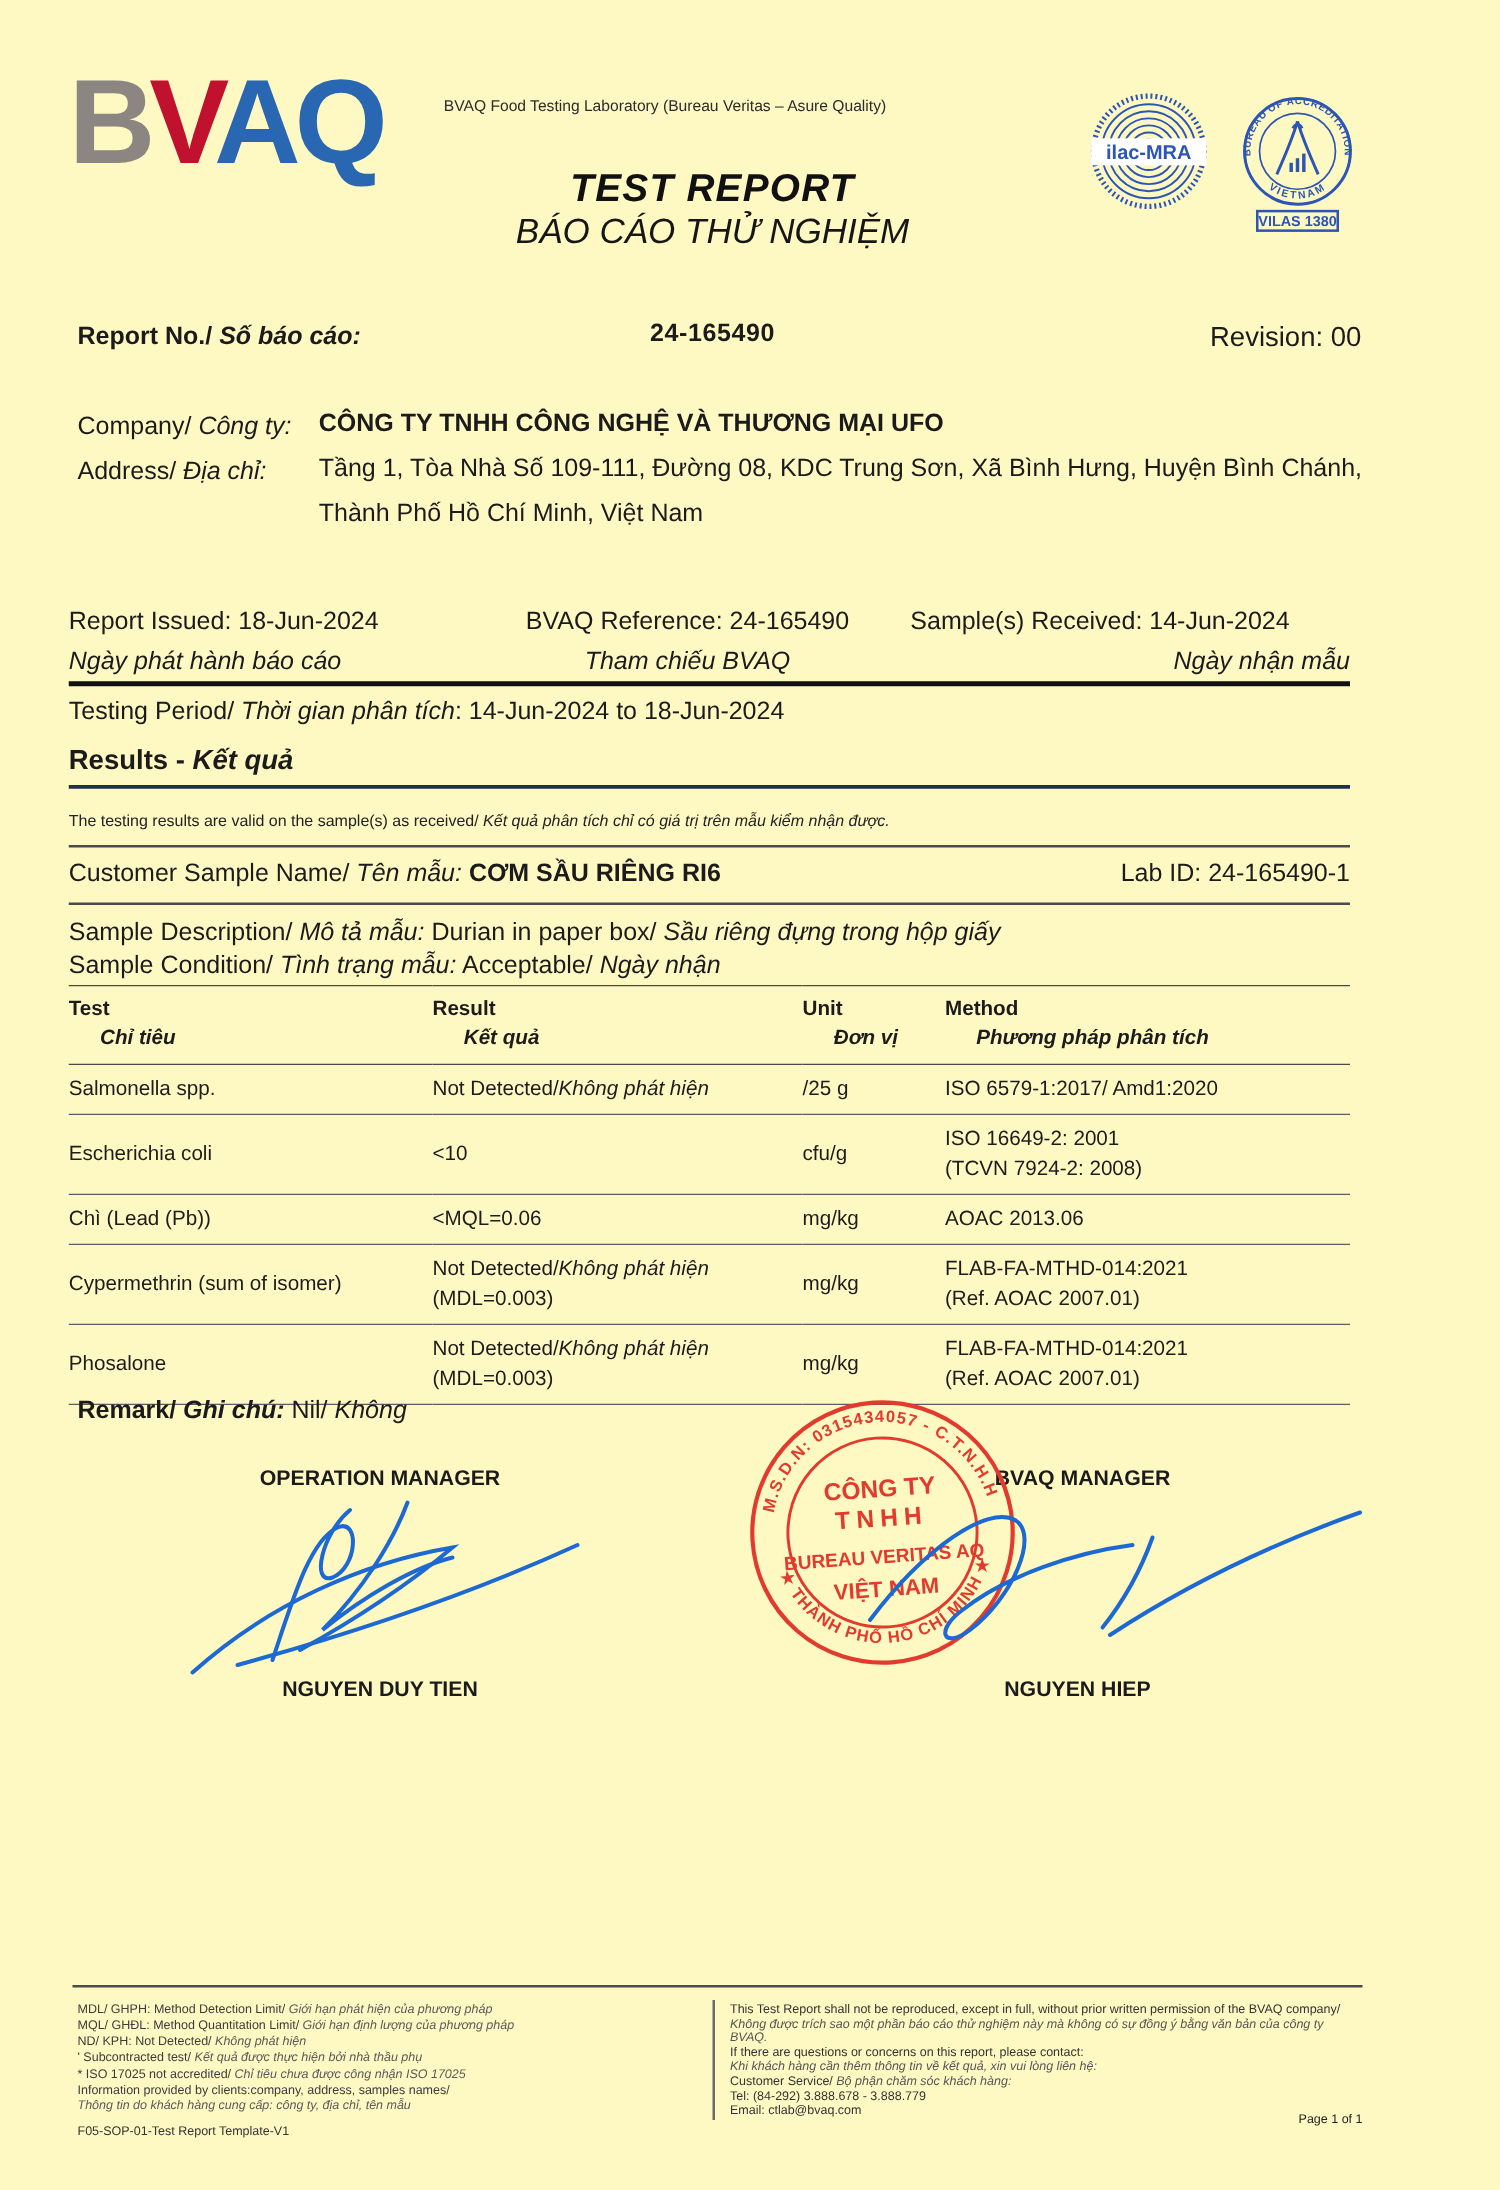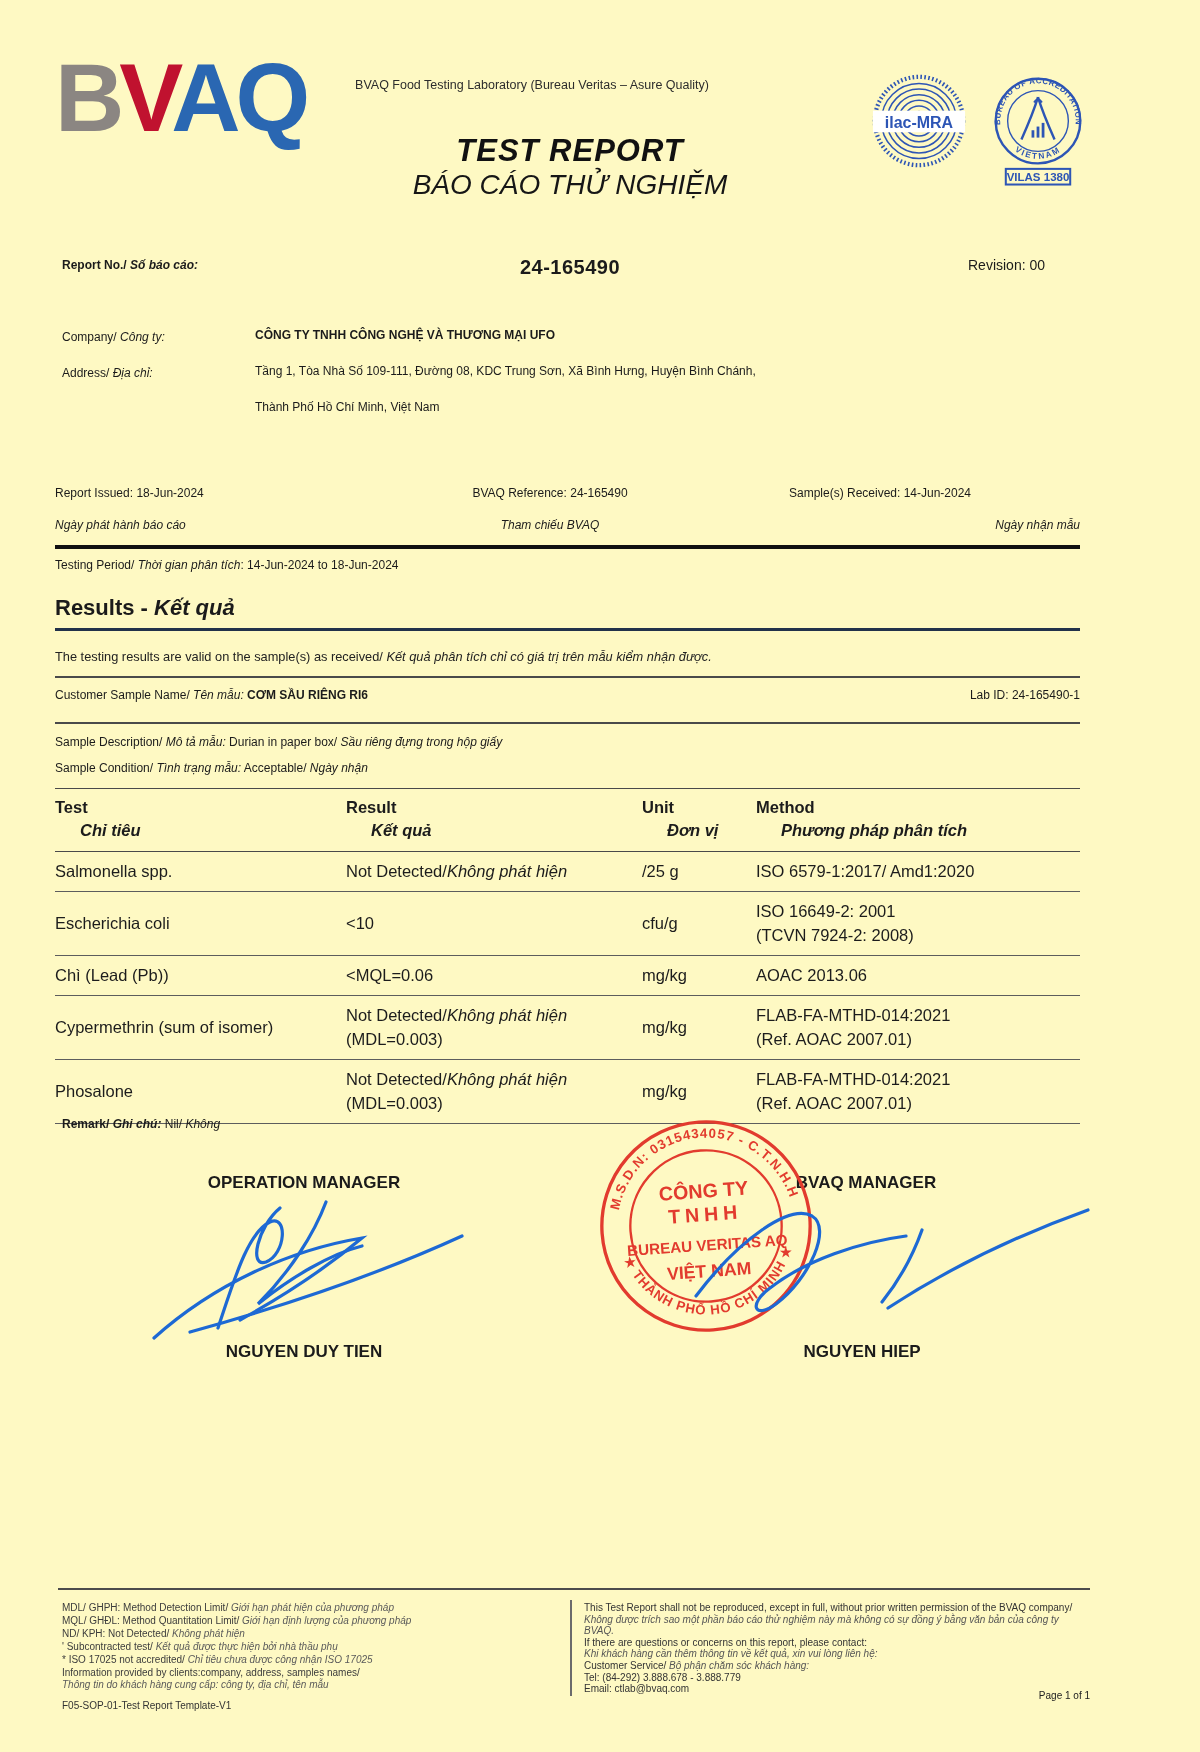--- a/index.html
+++ b/index.html
@@ -12,24 +12,24 @@
 
   
   .logo{left:55px;top:50px;font-size:96px;font-weight:bold;letter-spacing:-5px;line-height:1;}
   .lab-info{left:232px;top:76px;width:600px;text-align:center;font-size:12.5px;line-height:1.5;color:#2c2c2c;}
   .seal-ilac{left:872px;top:74px;width:94px;height:94px;color:#2d55b5;}
   .seal-boa{left:992px;top:70px;width:92px;height:126px;color:#2d55b5;}
   .title-en{left:30px;top:133px;width:1080px;text-align:center;font-size:31px;font-weight:bold;font-style:italic;letter-spacing:1px;color:#111;}
   .title-vi{left:30px;top:169px;width:1080px;text-align:center;font-size:28px;font-style:italic;color:#161616;}
 
   
-  .fs{font-size:12px;}
+  .fs{font-size:20px;}
   .report-label{left:62px;top:258px;}
   .report-no{left:30px;top:256px;width:1080px;text-align:center;font-size:20px;font-weight:bold;letter-spacing:.5px;}
-  .revision{left:968px;top:257px;font-size:14px;}
+  .revision{left:968px;top:257px;font-size:22px;}
   .company-label{left:62px;top:330px;}
   .company-value{left:255px;top:328px;font-weight:bold;}
   .address-label{left:62px;top:366px;}
   .address-v1{left:255px;top:364px;}
   .address-v2{left:255px;top:400px;}
 
   .issued-en{left:55px;top:486px;}
   .issued-vi{left:55px;top:518px;font-style:italic;}
   .ref-en{left:340px;top:486px;width:420px;text-align:center;}
   .ref-vi{left:340px;top:518px;width:420px;text-align:center;font-style:italic;}

